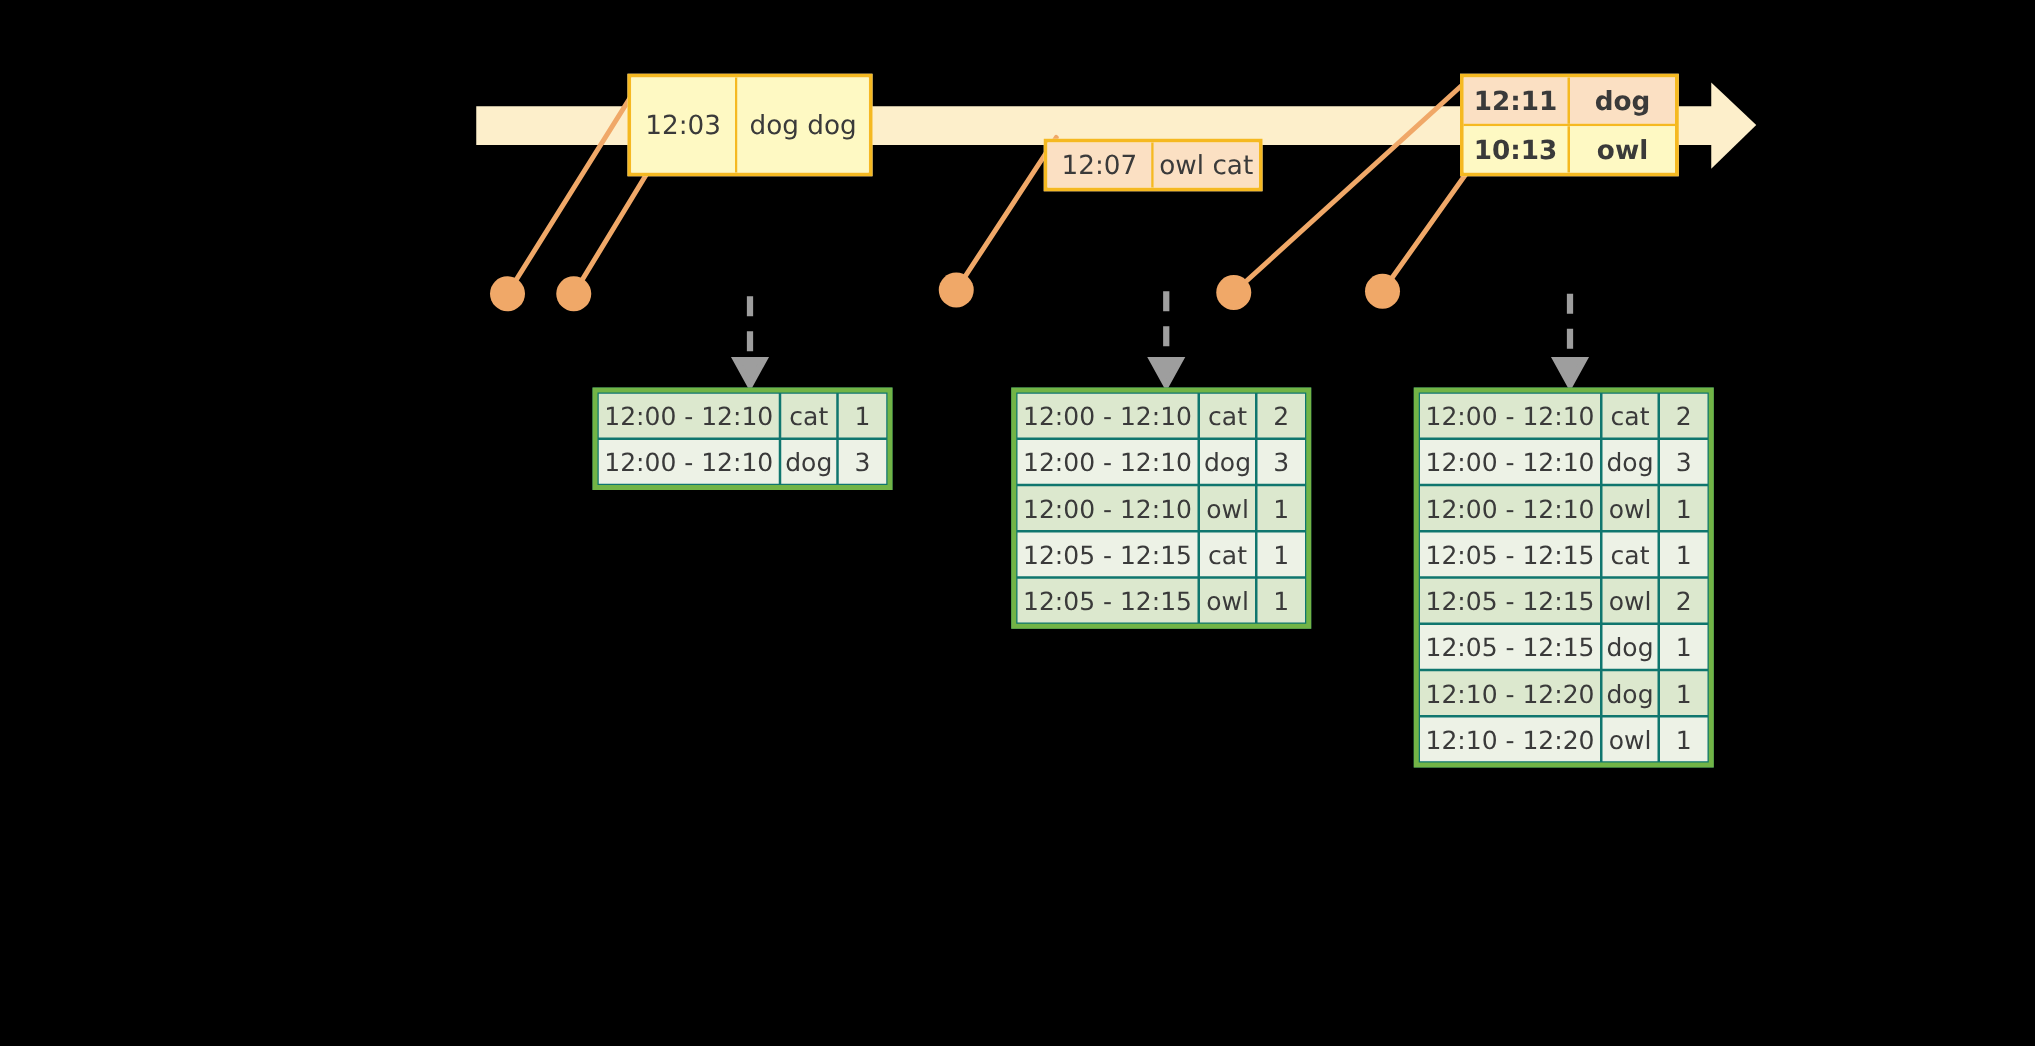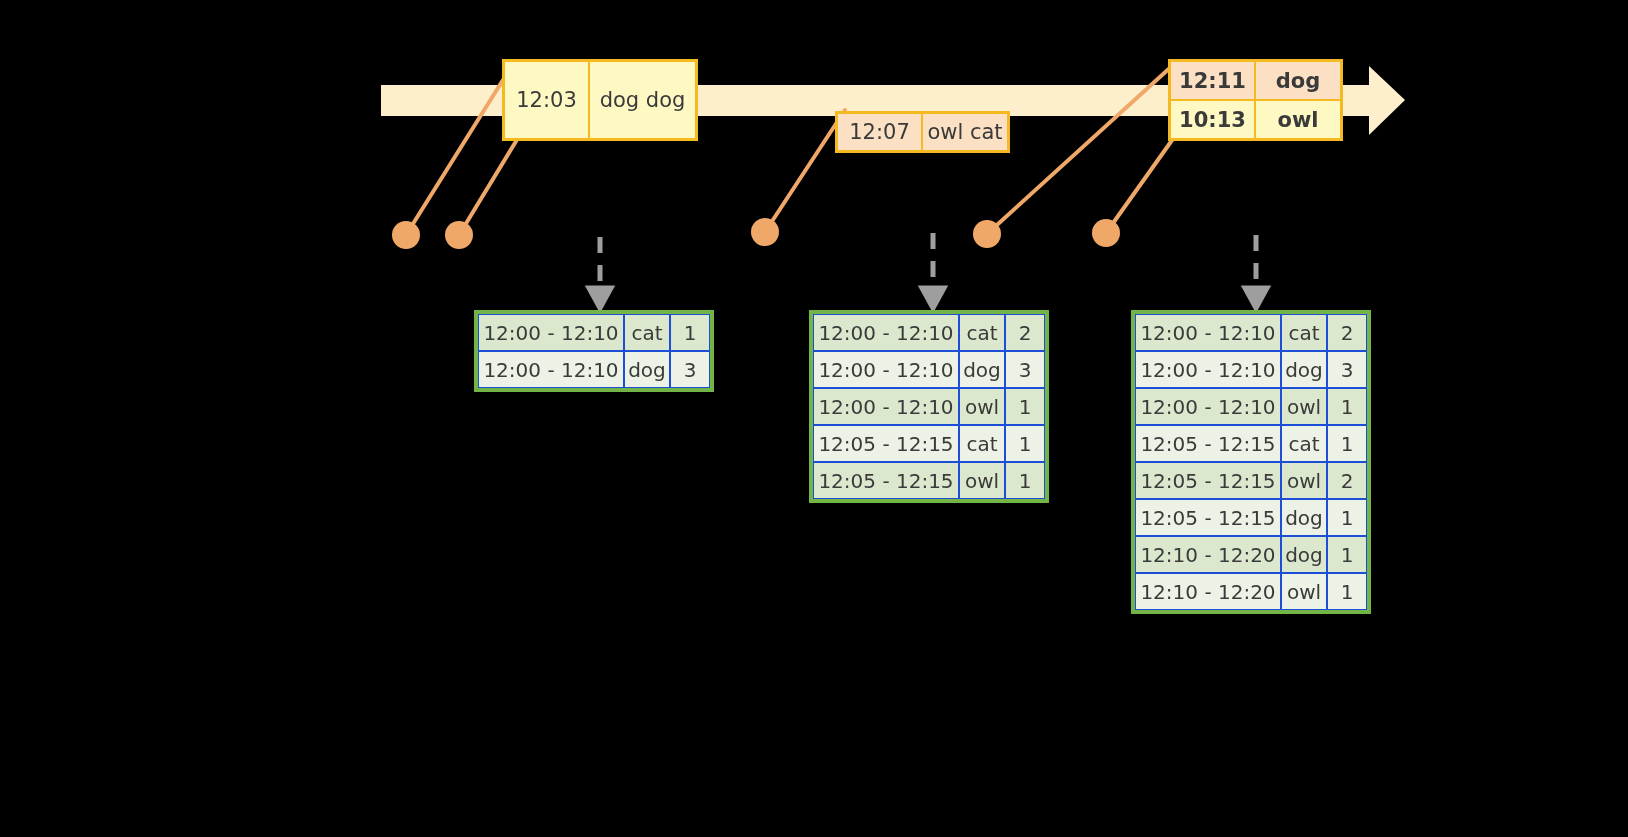--- a/index.html
+++ b/index.html
@@ -14,21 +14,21 @@
   .evt-row{display:flex;flex:1 1 auto;}
   .evt-row + .evt-row{border-top:2px solid #F5B921;}
   .evt-row.shade .evt-time,.evt-row.shade .evt-words{background:#FBE0C3;}
   .evt-time,.evt-words{display:flex;align-items:center;justify-content:center;
             color:#3A3A3A;font-size:21px;background:#fef9c3;box-sizing:border-box;}
   .evt-time{width:85px;border-right:2px solid #F5B921;}
   .evt-words{flex:1 1 auto;}
 
   
   .res-table{position:absolute;border:4px solid #72B446;box-sizing:border-box;
-             background:#1d4ed8;display:flex;flex-direction:column;}
+             background:#0f766e;display:flex;flex-direction:column;}
   .res-row{display:flex;height:37px;}
   .res-cell{display:flex;align-items:center;justify-content:center;
             color:#3A3A3A;font-size:20px;box-sizing:border-box;
             background:#EDF2E6;margin:1px;}
   .res-row.alt .res-cell{background:#DCE8CE;}
   .c-range{width:144px;}
   .c-word{width:44px;}
   .c-count{width:38px;}
 </style>
 </head>

